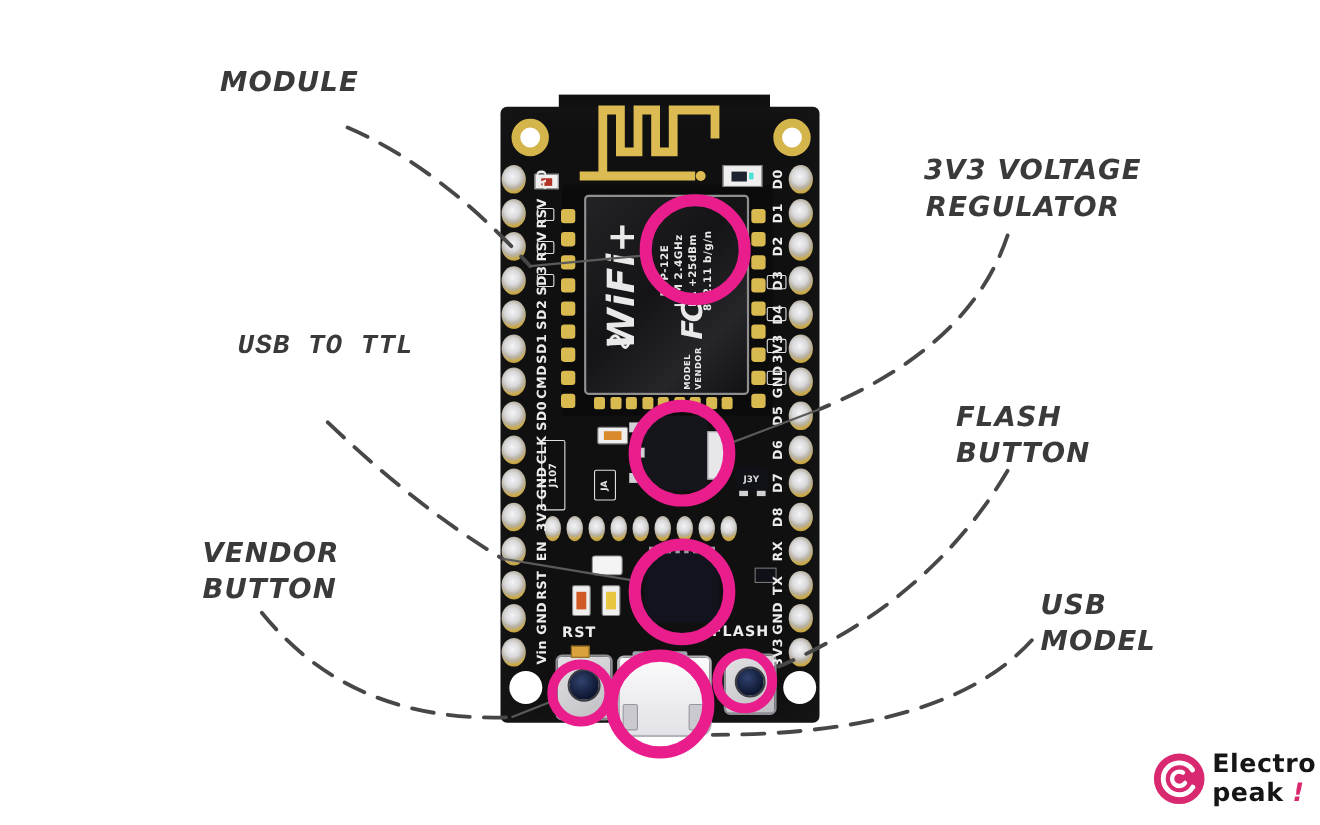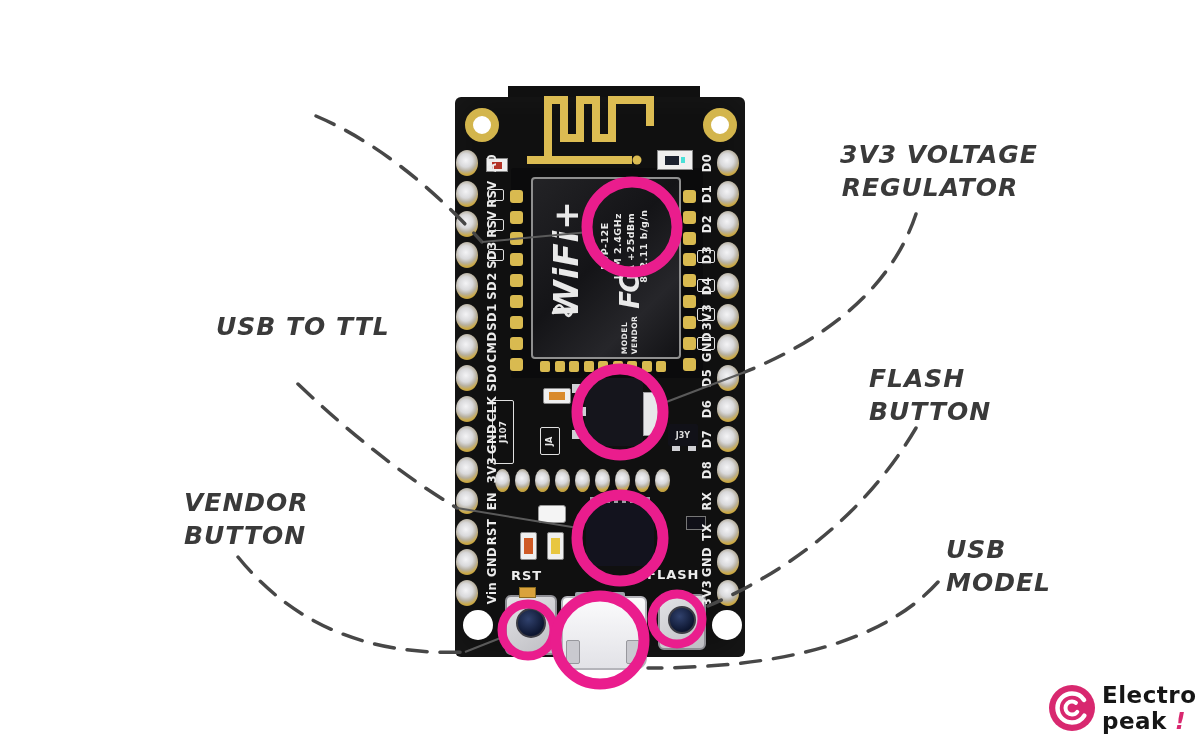--- a/index.html
+++ b/index.html
@@ -174,26 +174,27 @@
       <circle cx="632" cy="227" r="45" stroke-width="11"></circle>
       <circle cx="620" cy="412" r="43" stroke-width="11"></circle>
       <circle cx="620" cy="538" r="43" stroke-width="11"></circle>
       <circle cx="528" cy="630" r="26" stroke-width="9"></circle>
       <circle cx="677" cy="619" r="25" stroke-width="9"></circle>
       <circle cx="600" cy="640" r="44" stroke-width="11"></circle>
     </g>
   </svg>
 
   <div class="callout" style="left:200px;top:58px;">
+    <div>MODULE</div>
   </div>
   <div class="callout center" style="left:840px;top:138px;width:180px;">
     <div>3V3 VOLTAGE</div>
     <div>REGULATOR</div>
   </div>
-  <div class="callout" style="left:216px;top:310px;">
+  <div class="callout" style="left:216px;top:298px;font-family:Liberation Mono, monospace;">
     <div>USB TO TTL</div>
   </div>
   <div class="callout" style="left:184px;top:486px;">
     <div>VENDOR</div>
     <div>BUTTON</div>
   </div>
   <div class="callout" style="left:869px;top:362px;">
     <div>FLASH</div>
     <div>BUTTON</div>
   </div>

